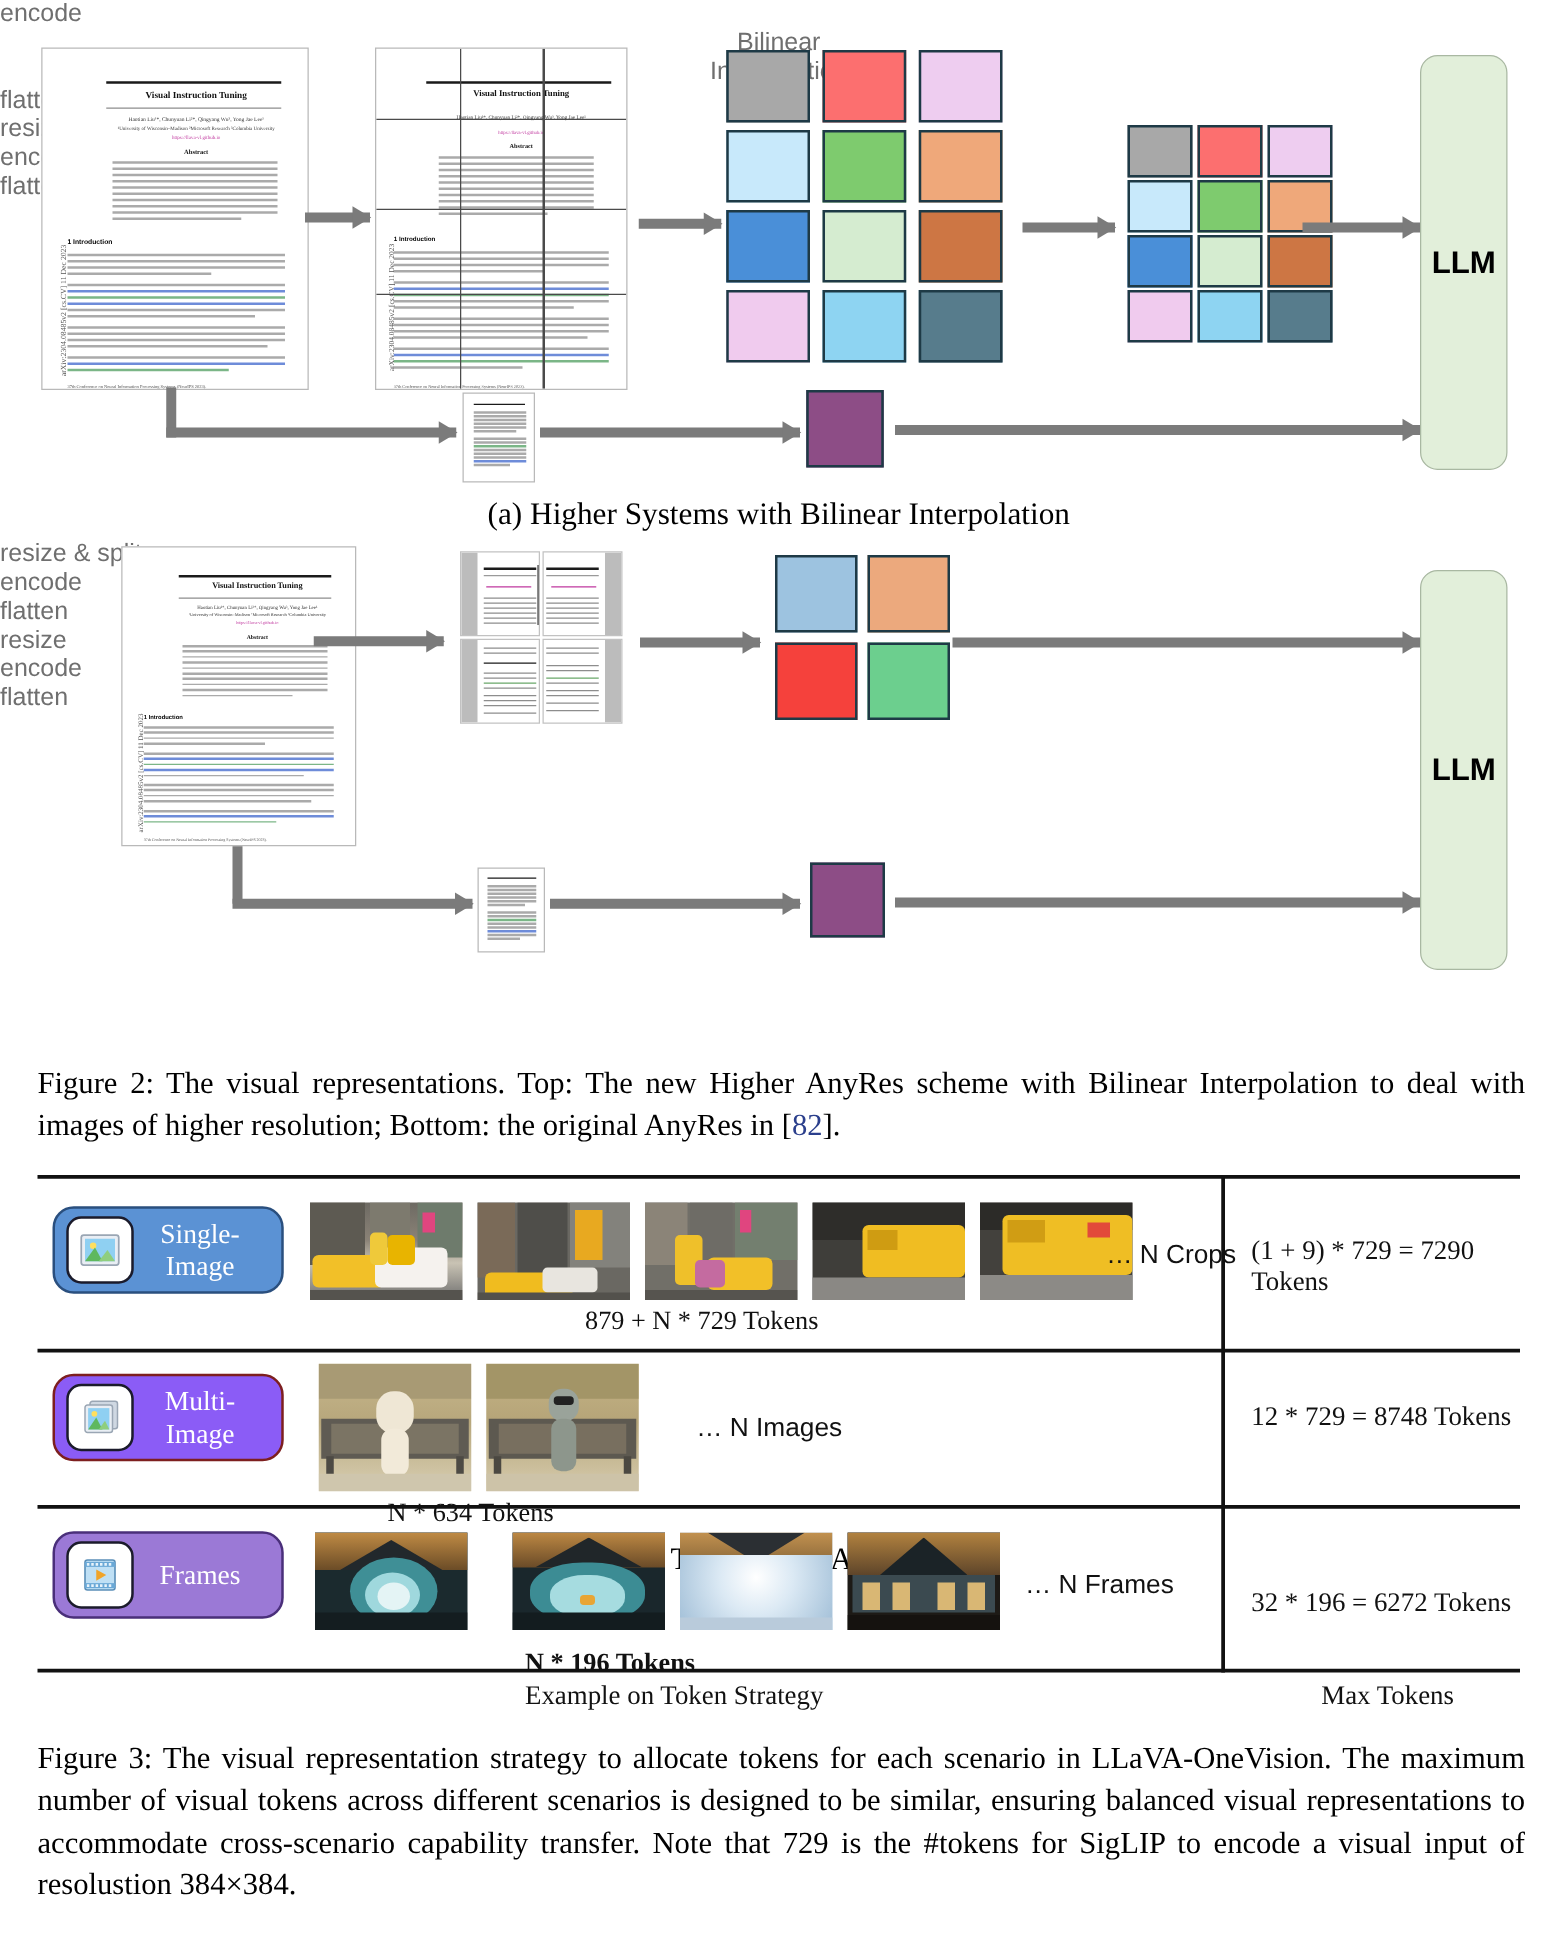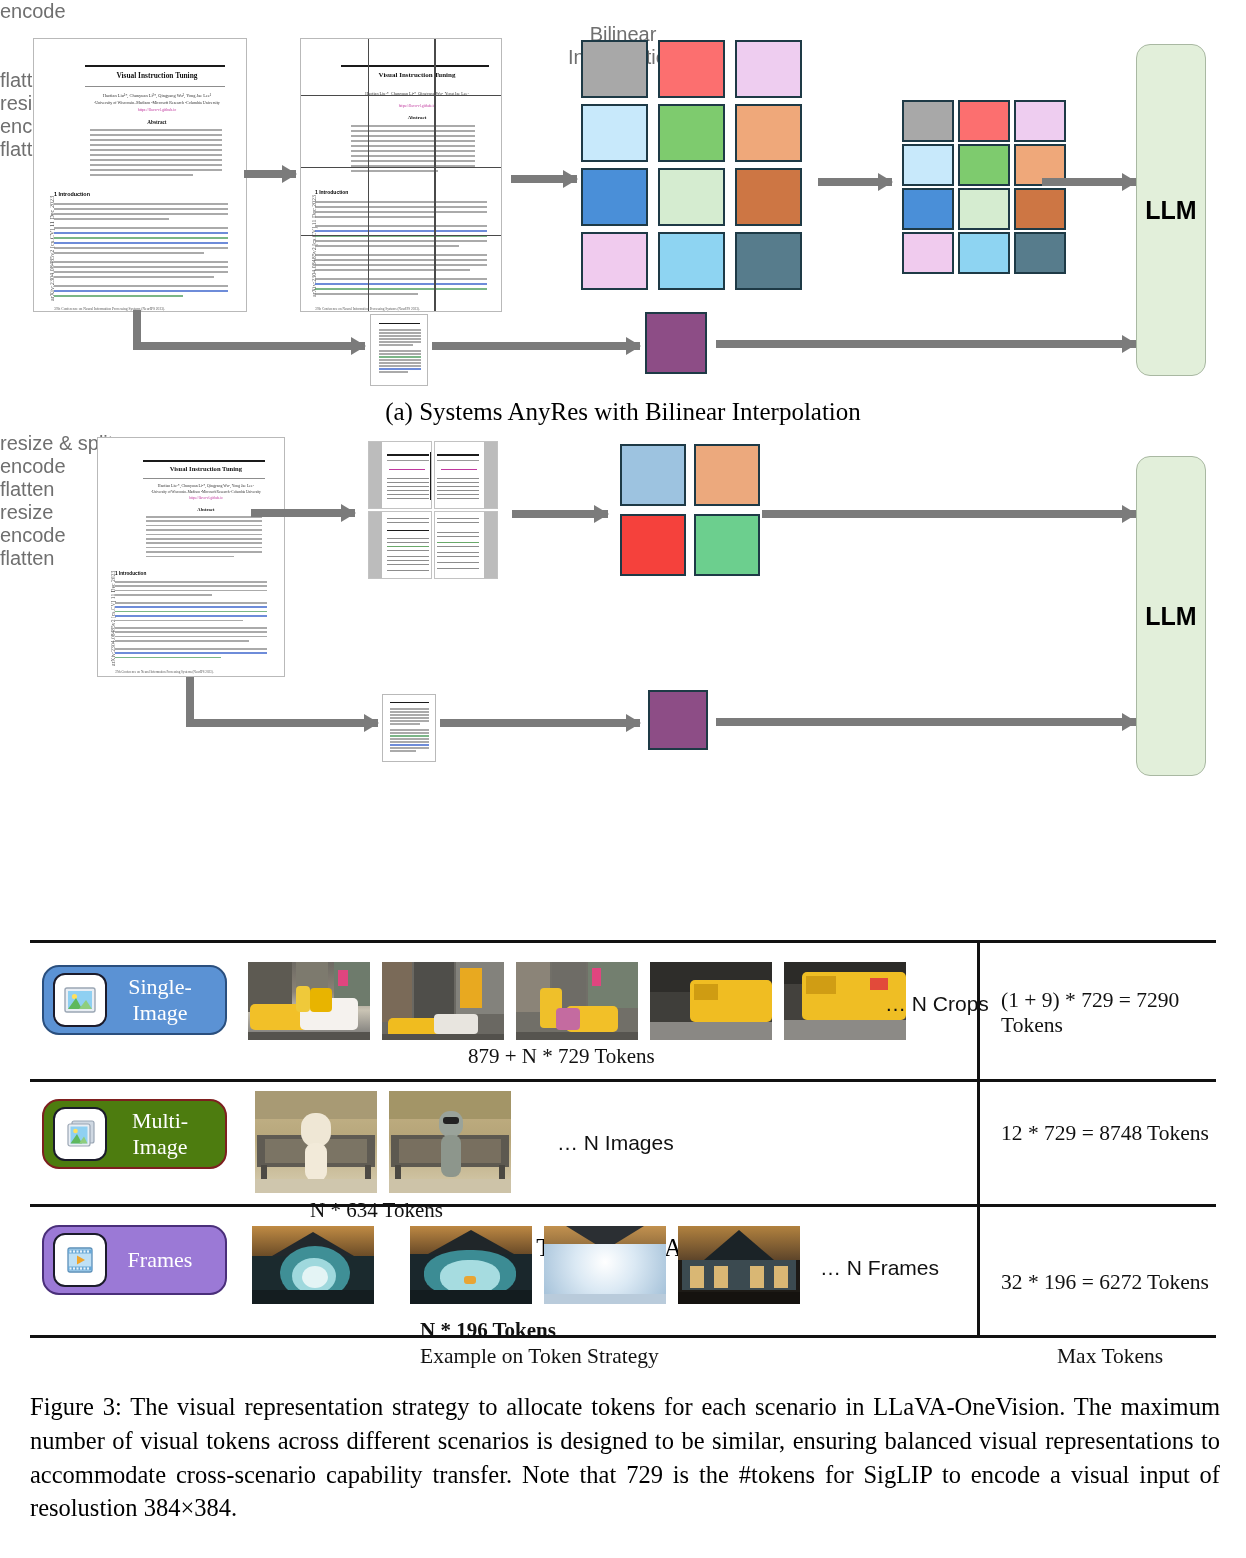--- a/index.html
+++ b/index.html
@@ -226,21 +226,21 @@
     <div class="lbl" style="left:527px;top:312px;">encode</div>
     <div class="arrow" style="left:432px;top:342px;width:208px;"></div>
 
     <div class="patch" style="left:645px;top:312px;width:62px;height:62px;background:#8d4d86;"></div>
 
     <div class="lbl" style="left:752px;top:312px;">flatten</div>
     <div class="arrow" style="left:716px;top:340px;width:420px;"></div>
 
     <div class="llm" style="left:1136px;top:44px;width:68px;height:330px;">LLM</div>
 
-    <div class="subcap" style="left:0;top:398px;">(a) Systems AnyRes with Bilinear Interpolation</div>
+    <div class="subcap" style="left:0;top:398px;">(a) Higher Systems with Bilinear Interpolation</div>
   </div>
 
   <div class="abs" style="left:0;top:432px;width:1246px;height:400px;">
 
     <div class="doc" style="left:97px;top:5px;width:186px;height:238px;">
       <div class="side" style="left:12px;top:228px;font-size:5.6px;">arXiv:2304.08485v2  [cs.CV]  11 Dec 2023</div>
       <div class="rule" style="top:22px;"></div>
       <div class="title" style="top:27px;font-size:6.6px;">Visual Instruction Tuning</div>
       <div class="rule" style="top:40px;height:1px;background:#8d8d8d;"></div>
       <div class="auth" style="top:46px;font-size:3.9px;">Haotian Liu¹*, Chunyuan Li²*, Qingyang Wu³, Yong Jae Lee¹</div>
@@ -382,20 +382,23 @@
     <div class="patch" style="left:648px;top:258px;width:60px;height:60px;background:#8d4d86;"></div>
 
     <div class="lbl" style="left:752px;top:258px;">flatten</div>
     <div class="arrow" style="left:716px;top:286px;width:420px;"></div>
 
     <div class="llm" style="left:1136px;top:24px;width:68px;height:318px;">LLM</div>
 
     <div class="subcap" style="left:0;top:802px;">(b) The original AnyRes</div>
   </div>
 
+  <div class="caption" style="top:850px;">
+    <span>Figure 2: The visual representations. Top: The new Higher AnyRes scheme with Bilinear Interpolation to deal with images of higher resolution; Bottom: the original AnyRes in [</span><span class="cref">82</span><span>].</span>
+  </div>
 
   <div class="f3">
     <div class="vline" style="left:947px;top:0;height:398px;"></div>
 
     <div class="hline" style="top:0;"></div>
     <div class="abs" style="left:0;top:0;width:1186px;height:135px;">
       <div class="badge" style="left:12px;top:25px;width:185px;height:70px;background:#5b92d4;border:2px solid #2a4f7e;">
         <span class="iconbox">
           <svg width="36" height="36" viewBox="0 0 36 36" aria-hidden="true">
             <rect x="3" y="6" width="30" height="24" rx="2" fill="#e9eef4" stroke="#9aa6b4" stroke-width="1.4"></rect>
@@ -452,21 +455,21 @@
         <div class="abs" style="left:0;top:58px;width:122px;height:20px;background:#8c8a86;"></div>
       </div>
 
       <div class="ellips" style="left:855px;top:52px;">… N Crops</div>
       <div class="tokline" style="left:438px;top:104px;">879 + N * 729 Tokens</div>
       <div class="maxtok" style="left:971px;top:48px;">(1 + 9) * 729 = 7290 Tokens</div>
     </div>
 
     <div class="hline" style="top:139px;"></div>
     <div class="abs" style="left:0;top:139px;width:1186px;height:126px;">
-      <div class="badge" style="left:12px;top:20px;width:185px;height:70px;background:#4d7c0f;border:2px solid #7d1f1f;">
+      <div class="badge" style="left:12px;top:20px;width:185px;height:70px;background:#8b5cf6;border:2px solid #7d1f1f;">
         <span class="iconbox">
           <svg width="36" height="36" viewBox="0 0 36 36" aria-hidden="true">
             <rect x="10" y="5" width="22" height="22" rx="2" fill="#cfd8e2" stroke="#9aa6b4" stroke-width="1.2"></rect>
             <rect x="6" y="8" width="22" height="22" rx="2" fill="#e9eef4" stroke="#9aa6b4" stroke-width="1.2"></rect>
             <rect x="8.5" y="10.5" width="17" height="17" fill="#8fd0f2"></rect>
             <circle cx="13.5" cy="15" r="2.3" fill="#ffdf5e"></circle>
             <polygon points="8.5,27.5 15,18 20,27.5" fill="#5eb85e"></polygon>
             <polygon points="17,27.5 22,20.5 25.5,27.5" fill="#8fce7e"></polygon>
           </svg>
         </span>

